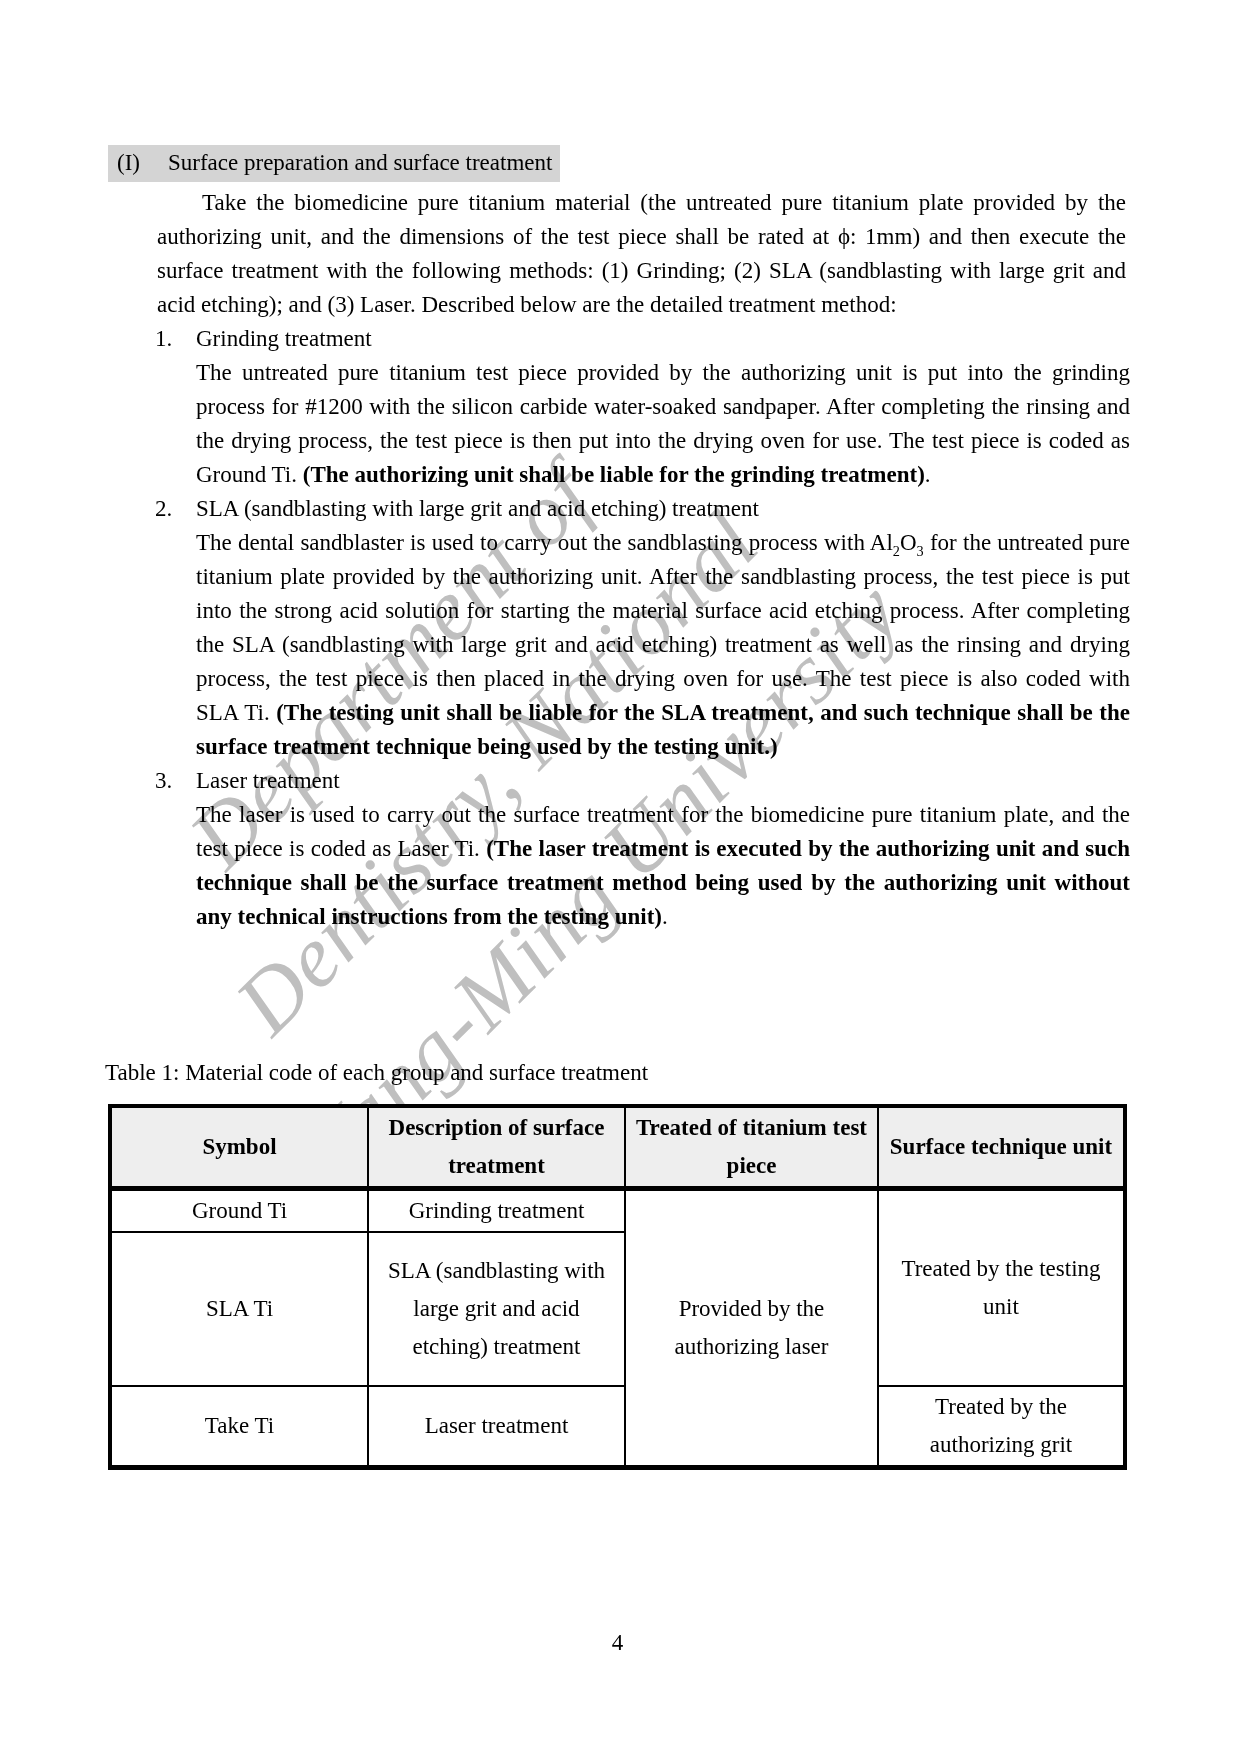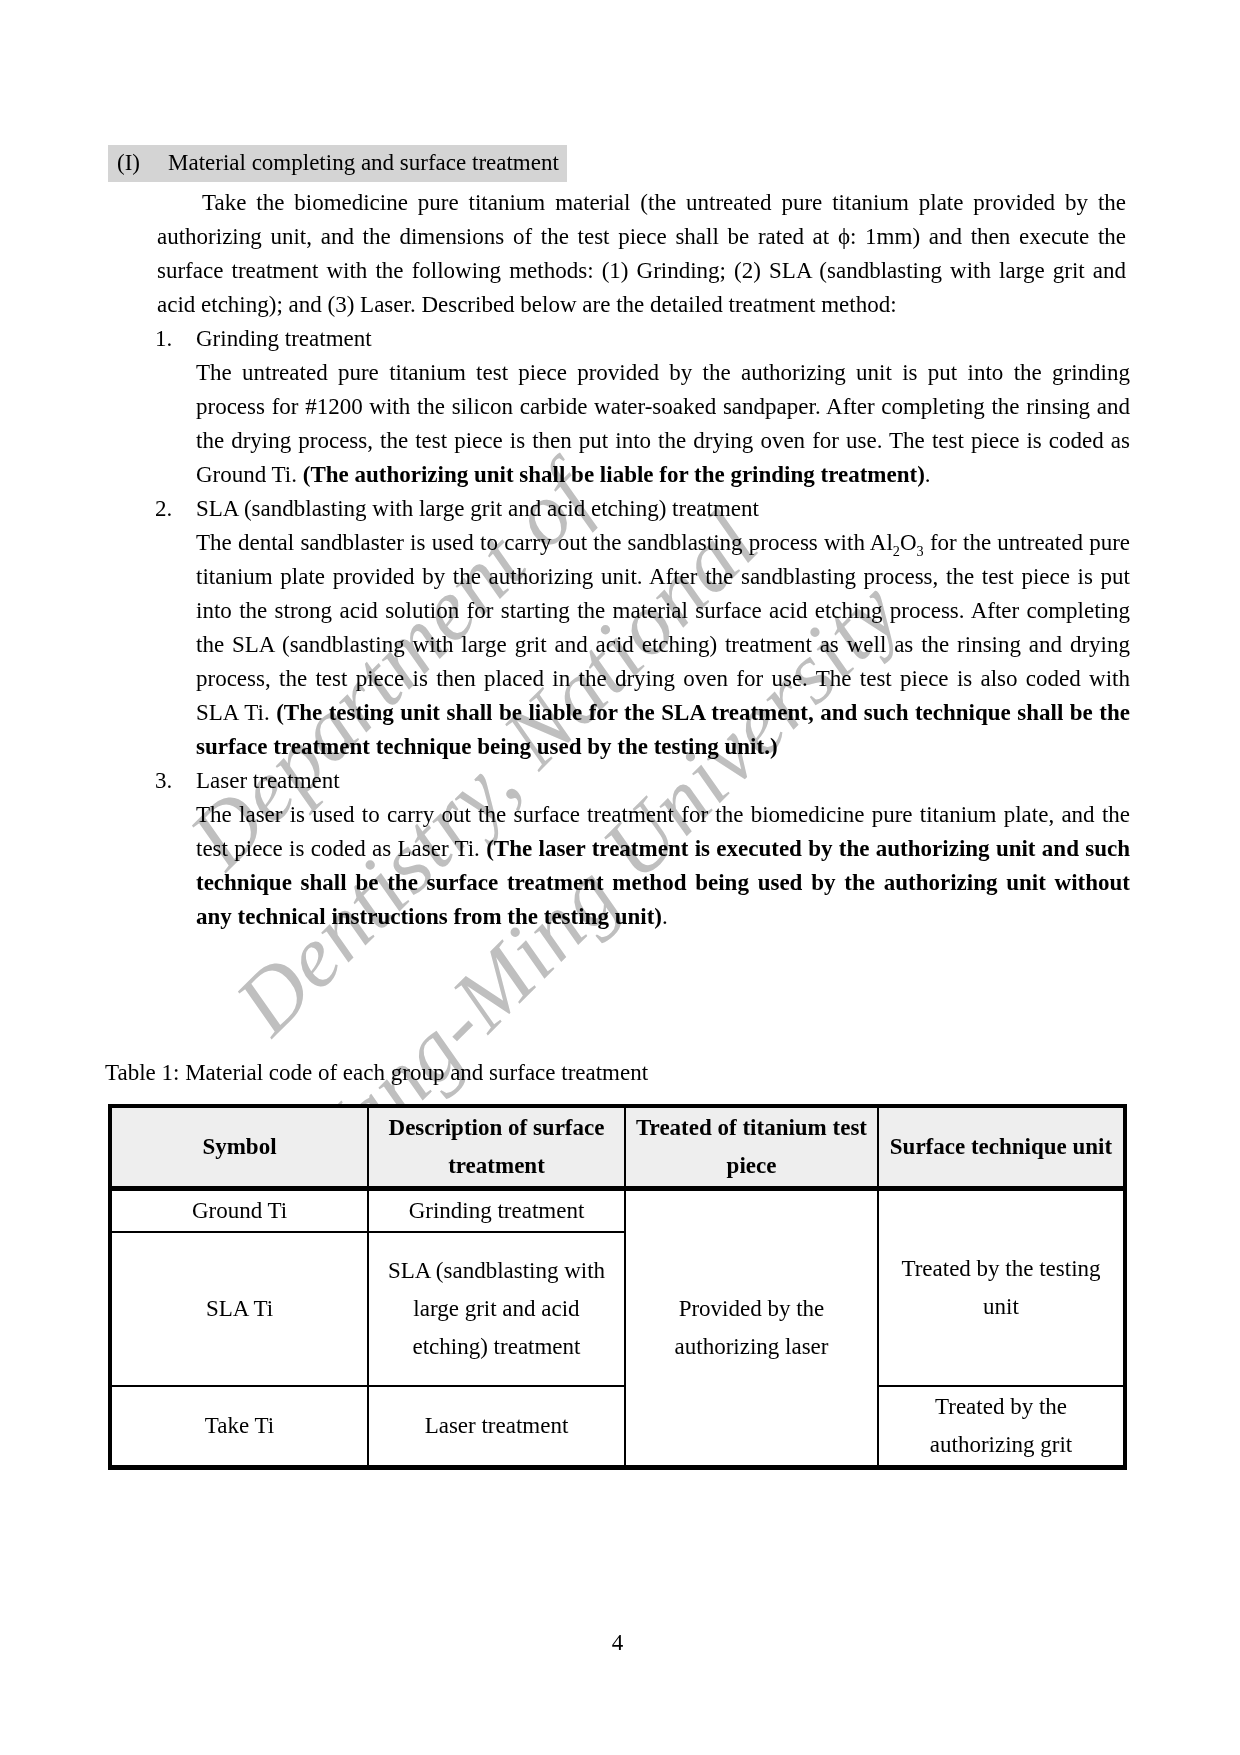--- a/index.html
+++ b/index.html
@@ -54,21 +54,21 @@
 
   <div class="watermark">
     <div>Department of</div>
     <div>Dentistry, National</div>
     <div>Yang-Ming University</div>
   </div>
 
   <div class="content">
 
     <div class="heading">
-      <span class="hl"><span class="h-num">(I)</span><span>Material completing and surface treatment</span></span>
+      <span class="hl"><span class="h-num">(I)</span><span>Surface preparation and surface treatment</span></span>
     </div>
 
     <p class="p1">Take the biomedicine pure titanium material (the untreated pure titanium plate provided by the authorizing unit, and the dimensions of the test piece shall be rated at ϕ: 1mm) and then execute the surface treatment with the following methods: (1) Grinding; (2) SLA (sandblasting with large grit and acid etching); and (3) Laser. Described below are the detailed treatment method:</p>
 
     <div class="li">
       <span class="num">1.</span>
       <div class="li-inner">
         <div class="li-title">Grinding treatment</div>
         <p class="li-body"><span>The untreated pure titanium test piece provided by the authorizing unit is put into the grinding process for #1200 with the silicon carbide water-soaked sandpaper. After completing the rinsing and the drying process, the test piece is then put into the drying oven for use. The test piece is coded as Ground Ti. </span><span class="b">(The authorizing unit shall be liable for the grinding treatment)</span><span>.</span></p>
       </div>

